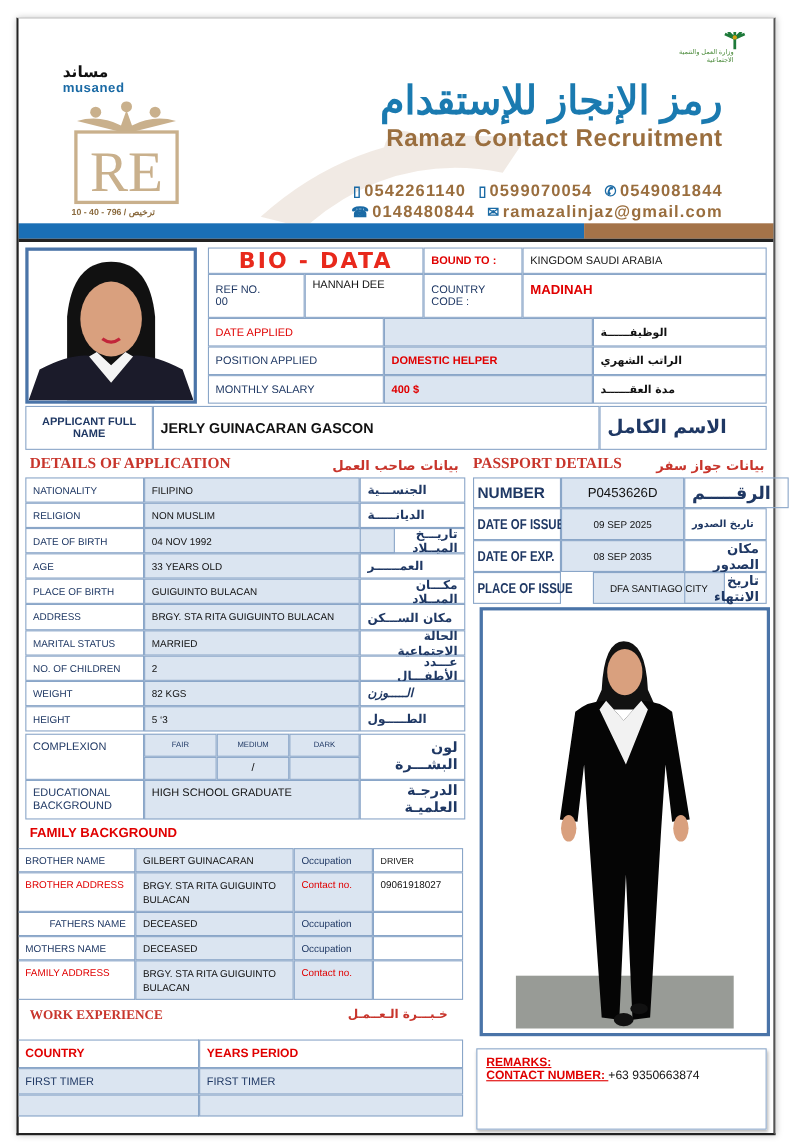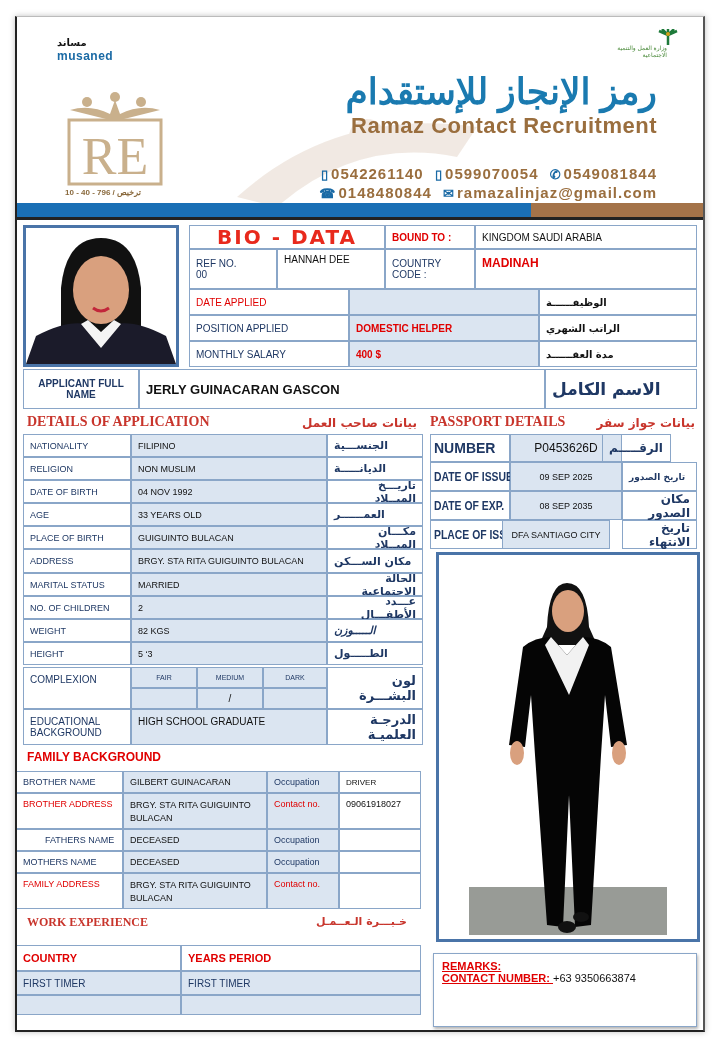--- a/index.html
+++ b/index.html
@@ -5,21 +5,21 @@
   * { box-sizing: border-box; margin: 0; padding: 0; }
   html, body { width: 720px; height: 1040px; background: #ffffff; overflow: hidden; }
   body { font-family: "Liberation Sans", sans-serif; position: relative; color: #111; }
 
   .page { position: absolute; left: 15px; top: 16px; width: 690px; height: 1016px; border-left: 2px solid #222; border-right: 2px solid #555; border-bottom: 2px solid #222; border-top: 1px solid #bbb; box-shadow: 0 0 6px rgba(0,0,0,0.25); }
 
   
   .header { position: absolute; left: 0; top: 0; width: 686px; height: 186px; background: #fff; overflow: hidden; }
   .header-watermark { position: absolute; left: 200px; top: 80px; width: 280px; height: 110px; opacity: 0.15; }
   .musaned { position: absolute; left: 40px; top: 18px; color: #1a6aa5; font-weight: bold; }
-  .musaned .ar { font-size: 10px; line-height: 15px; text-align: left; }
+  .musaned .ar { font-size: 14px; line-height: 15px; text-align: left; margin-top: 24px; }
   .musaned .en { font-size: 12px; line-height: 12px; letter-spacing: 0.5px; }
   .logo-box { position: absolute; left: 48px; top: 75px; width: 100px; height: 95px; }
   .license { position: absolute; left: 48px; top: 171px; font-size: 8px; color: #8a6a3e; font-weight: bold; width: 120px; }
   .ministry { position: absolute; left: 598px; top: 12px; width: 70px; height: 36px; }
   .ministry .txt { position: absolute; left: 0; top: 16px; font-size: 6px; color: #4a8a3a; line-height: 7px; text-align: right; width: 52px; }
   .title-ar { position: absolute; left: 190px; top: 55px; width: 450px; text-align: right; font-size: 36px; font-weight: bold; color: #1a7ab0; line-height: 40px; }
   .title-en { position: absolute; left: 190px; top: 96px; width: 450px; text-align: right; font-size: 22px; font-weight: bold; color: #9a6e3e; line-height: 26px; letter-spacing: 0.5px; }
   .phones { position: absolute; left: 190px; top: 148px; width: 450px; text-align: right; font-size: 15px; font-weight: bold; color: #9a6e3e; letter-spacing: 1px; line-height: 18px; white-space: nowrap; }
   .phones2 { top: 167px; }
   .phones .ic { color: #1a6aa5; font-size: 13px; margin: 0 2px 0 6px; }
@@ -142,21 +142,21 @@
   <div class="section-ar" style="left:560px;top:399px;width:118px;">بيانات جواز سفر</div>
 
   <div id="details-rows">
       <div class="cell " style="left:6px;top:417px;width:108px;height:23px;font-size:9px;">NATIONALITY</div>
       <div class="cell shade dark" style="left:114px;top:417px;width:196px;height:23px;font-size:9px;">FILIPINO</div>
       <div class="cell ar" style="left:310px;top:417px;width:96px;height:23px;font-size:11px;color:#1f3864;">الجنســـية</div>
       <div class="cell " style="left:6px;top:440px;width:108px;height:23px;font-size:9px;">RELIGION</div>
       <div class="cell shade dark" style="left:114px;top:440px;width:196px;height:23px;font-size:9px;">NON MUSLIM</div>
       <div class="cell ar" style="left:310px;top:440px;width:96px;height:23px;font-size:11px;color:#1f3864;">الديانـــــة</div>
       <div class="cell " style="left:6px;top:463px;width:108px;height:23px;font-size:9px;">DATE OF BIRTH</div>
-      <div class="cell shade dark" style="left:114px;top:463px;width:196px;height:23px;font-size:9px;">04 NOV 1992</div>
+      <div class="cell shade dark" style="left:114px;top:463px;width:228px;height:23px;font-size:9px;">04 NOV 1992</div>
       <div class="cell ar" style="left:310px;top:463px;width:96px;height:23px;font-size:11px;color:#1f3864;">تاريـــخ الميــلاد</div>
       <div class="cell " style="left:6px;top:486px;width:108px;height:23px;font-size:9px;">AGE</div>
       <div class="cell shade dark" style="left:114px;top:486px;width:196px;height:23px;font-size:9px;">33 YEARS OLD</div>
       <div class="cell ar" style="left:310px;top:486px;width:96px;height:23px;font-size:11px;color:#1f3864;">العمــــــر</div>
       <div class="cell " style="left:6px;top:509px;width:108px;height:23px;font-size:9px;">PLACE OF BIRTH</div>
       <div class="cell shade dark" style="left:114px;top:509px;width:196px;height:23px;font-size:9px;">GUIGUINTO BULACAN</div>
       <div class="cell ar" style="left:310px;top:509px;width:96px;height:23px;font-size:11px;color:#1f3864;">مكـــان الميــلاد</div>
       <div class="cell " style="left:6px;top:532px;width:108px;height:24px;font-size:9px;">ADDRESS</div>
       <div class="cell shade dark" style="left:114px;top:532px;width:196px;height:24px;font-size:9px;">BRGY. STA RITA GUIGUINTO  BULACAN</div>
       <div class="cell ar" style="left:310px;top:532px;width:96px;height:24px;font-size:11px;color:#1f3864;">مكان الســـكن</div>
@@ -185,35 +185,35 @@
 
   <div class="cell" style="left:6px;top:692px;width:108px;height:36px;">EDUCATIONAL BACKGROUND</div>
   <div class="cell shade dark" style="left:114px;top:692px;width:196px;height:36px;align-items:flex-start;padding-top:6px;">HIGH SCHOOL GRADUATE</div>
   <div class="cell ar" style="left:310px;top:692px;width:96px;height:36px;font-size:13px;color:#1f3864;">الدرجـة العلميـة</div>
 
   <div id="passport-rows">
       <div class="cell" style="left:413px;top:417px;width:80px;height:28px;padding:0 3px;">
         <span class="passport-label" style="transform: none; font-size: 14px;">NUMBER</span>
       </div>
       <div class="cell shade dark" style="left:493px;top:417px;width:112px;height:28px;justify-content:center;font-size:12px;">P0453626D</div>
-      <div class="cell ar" style="left:585px;top:417px;width:69px;height:28px;font-size:12px;color:#1f3864;">الرقـــــم</div>
+      <div class="cell ar" style="left:605px;top:417px;width:95px;height:28px;font-size:16px;color:#1f3864;">الرقـــــم</div>
       <div class="cell" style="left:413px;top:445px;width:80px;height:29px;padding:0 3px;">
         <span class="passport-label">DATE OF ISSUE</span>
       </div>
       <div class="cell shade dark" style="left:493px;top:445px;width:112px;height:29px;justify-content:center;font-size:9px;">09 SEP 2025</div>
       <div class="cell ar" style="left:605px;top:445px;width:75px;height:29px;font-size:9px;color:#1f3864;">تاريخ الصدور</div>
       <div class="cell" style="left:413px;top:474px;width:80px;height:29px;padding:10px 3px;">
         <span class="passport-label">DATE OF EXP.</span>
       </div>
       <div class="cell shade dark" style="left:493px;top:474px;width:112px;height:29px;justify-content:center;font-size:9px;">08 SEP 2035</div>
       <div class="cell ar" style="left:605px;top:474px;width:75px;height:29px;font-size:12px;color:#1f3864;">مكان الصدور</div>
       <div class="cell" style="left:413px;top:503px;width:80px;height:29px;padding:0 3px;">
         <span class="passport-label">PLACE OF ISSUE</span>
       </div>
-      <div class="cell shade dark" style="left:485px;top:503px;width:108px;height:29px;justify-content:center;font-size:9px;">DFA SANTIAGO CITY</div>
+      <div class="cell shade dark" style="left:522px;top:503px;width:120px;height:29px;justify-content:center;font-size:9px;">DFA SANTIAGO CITY</div>
       <div class="cell ar" style="left:605px;top:503px;width:75px;height:29px;font-size:12px;color:#1f3864;">تاريخ الانتهاء</div>
     </div>
 
   <div class="full-photo">
     <svg viewBox="0 0 258 384" width="258" height="384">
       <rect width="258" height="384" fill="#fff"></rect>
       <rect x="30" y="332" width="198" height="48" fill="#989b96"></rect>
       <path d="M108 72 Q110 28 128 28 Q148 28 150 72 L158 90 L100 90 Z" fill="#111"></path>
       <ellipse cx="129" cy="56" rx="16" ry="21" fill="#d9a07e"></ellipse>
       <path d="M84 92 Q96 82 112 82 L128 100 L144 82 Q160 82 172 92 L188 190 L172 192 L166 140 L162 200 L152 370 L136 372 L130 240 L124 372 L108 370 L96 200 L92 140 L86 192 L70 190 Z" fill="#050505"></path>

